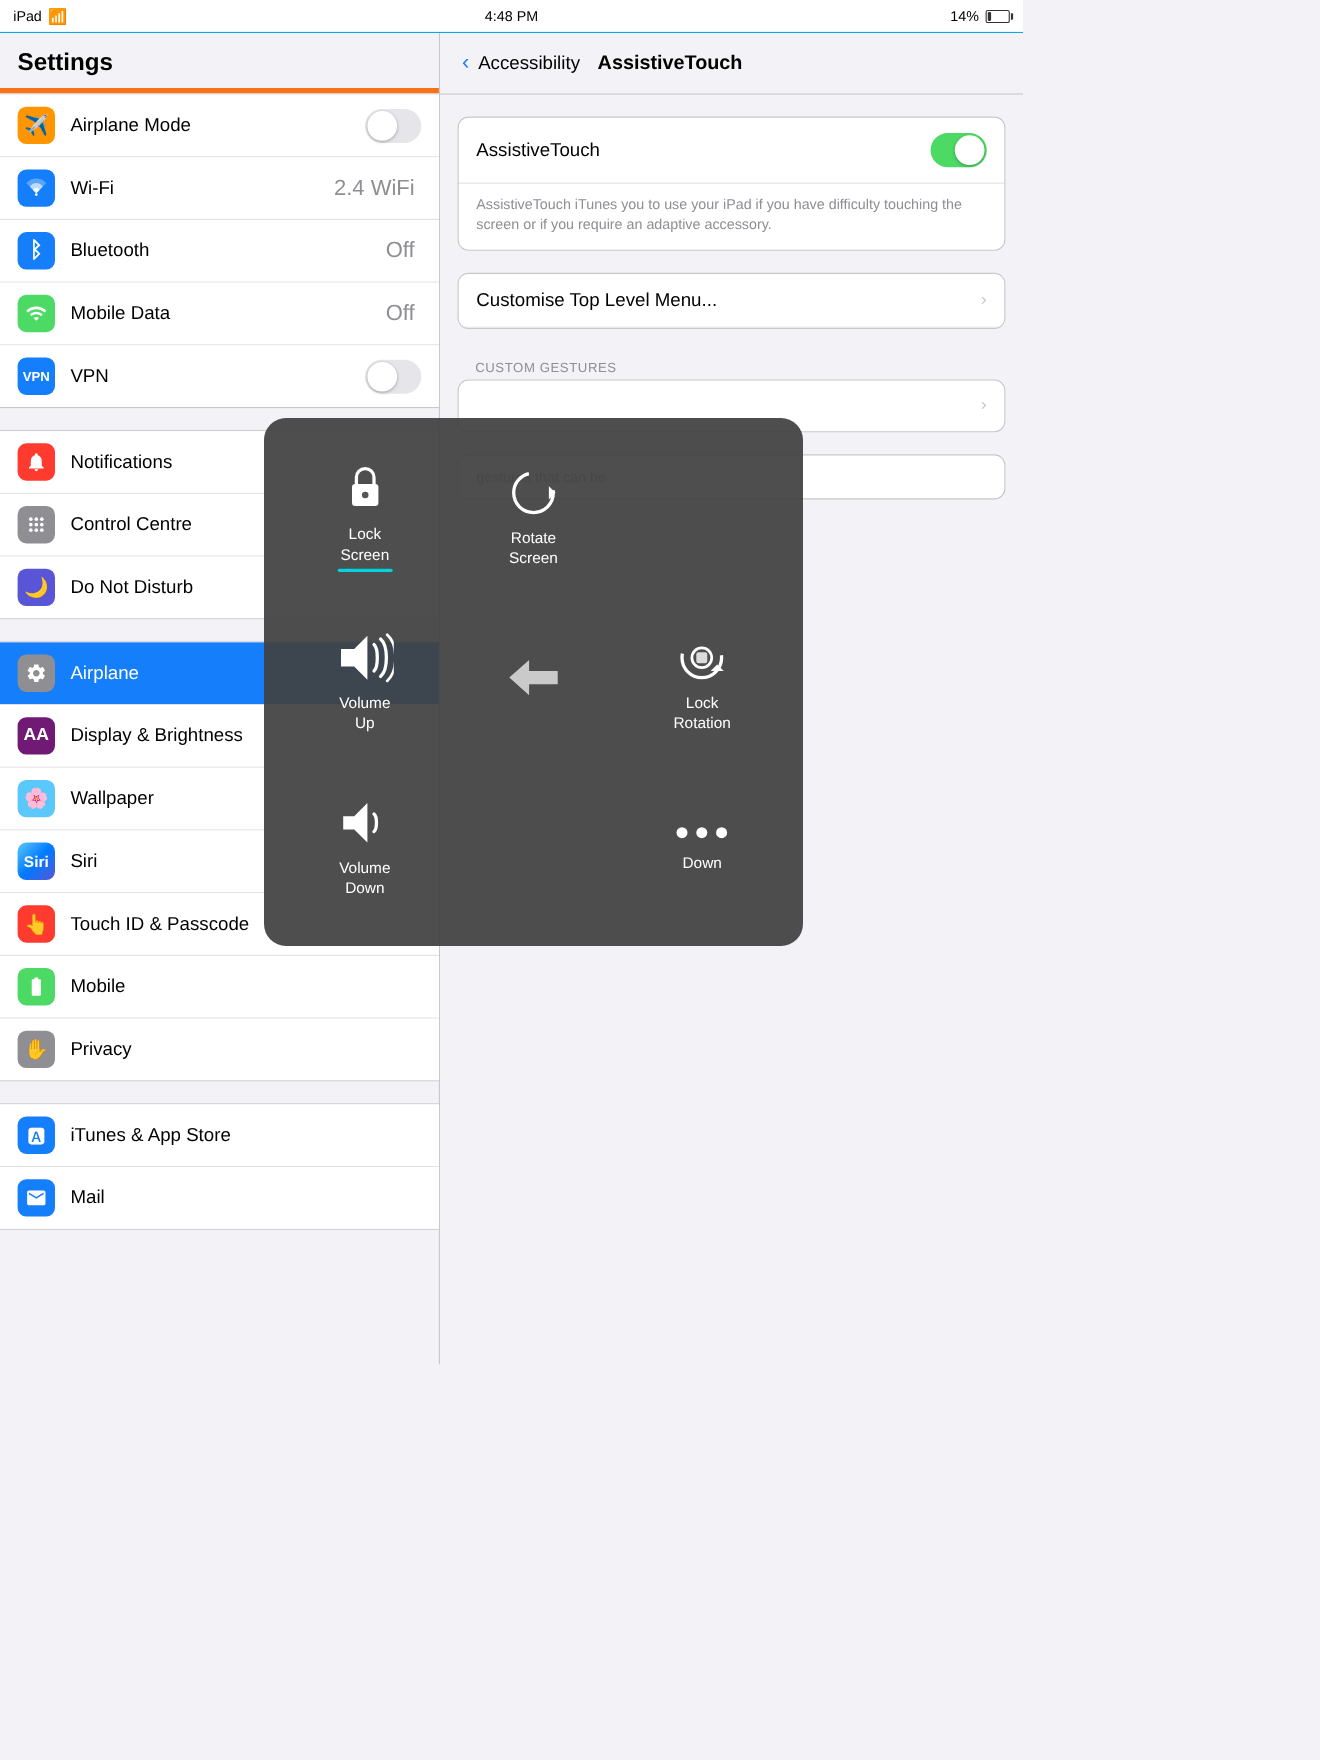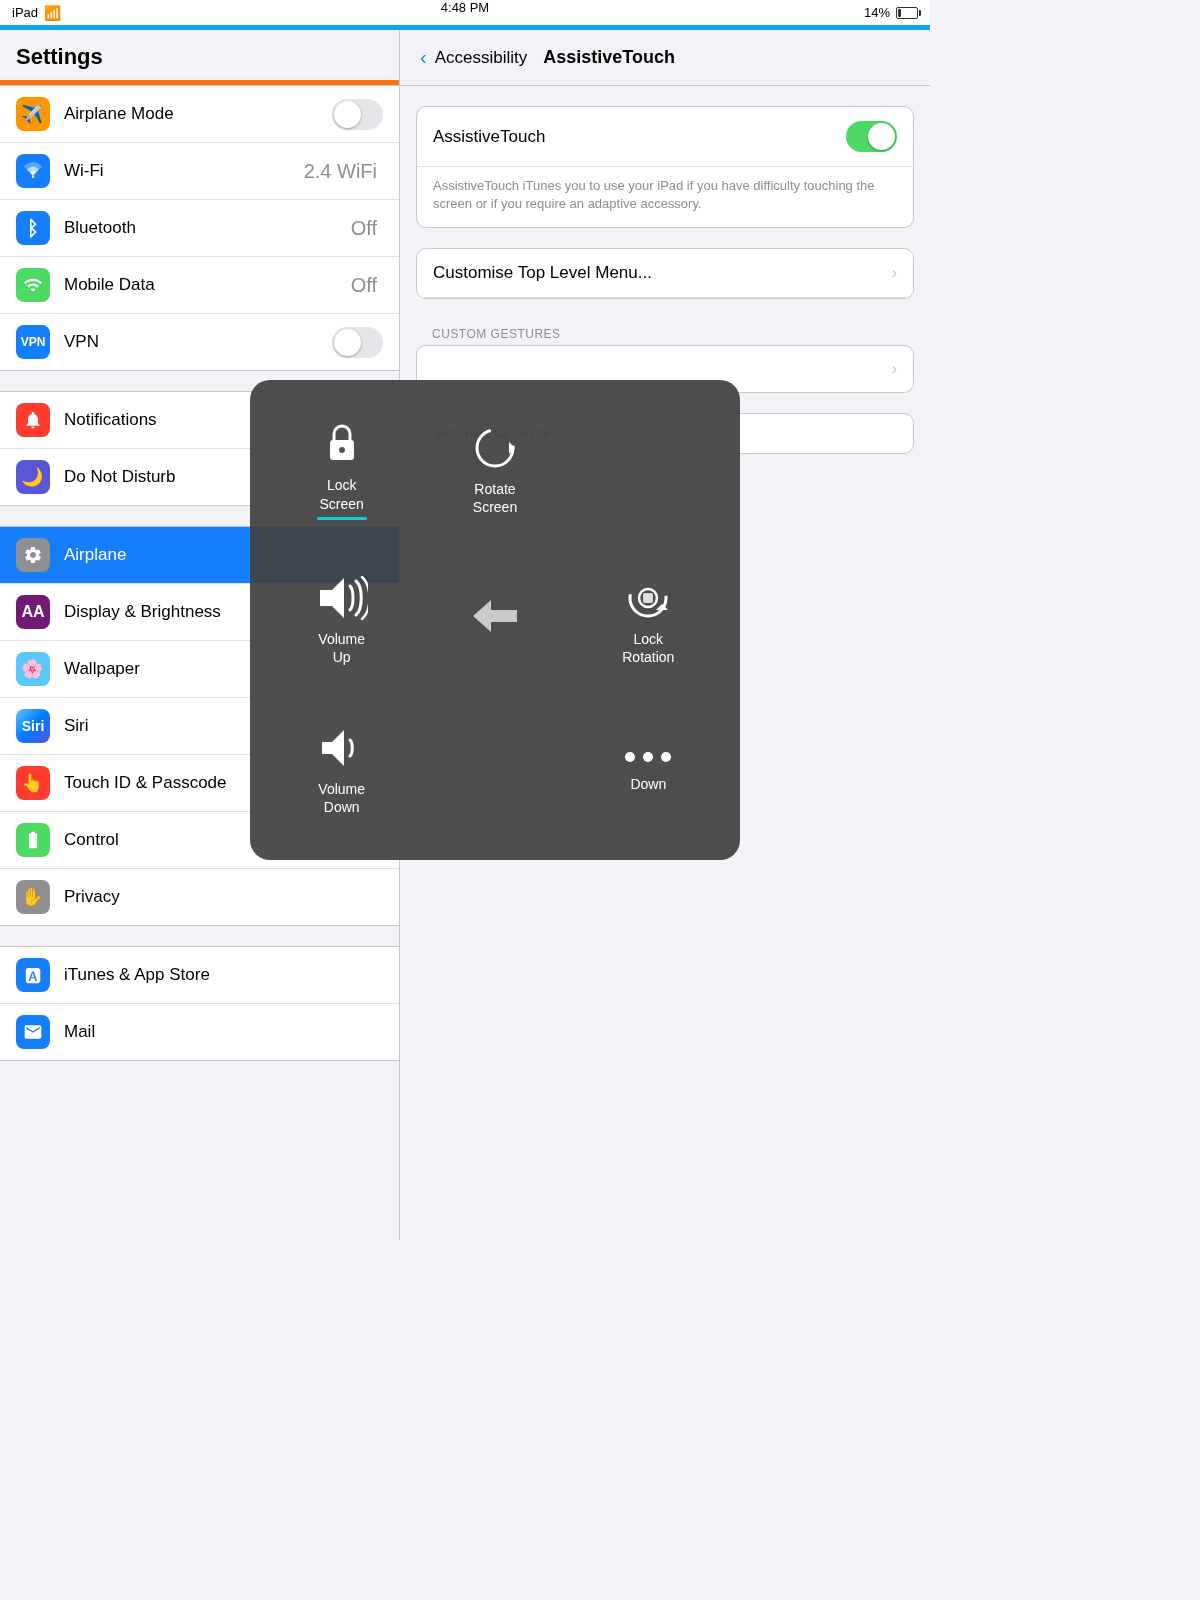--- a/index.html
+++ b/index.html
@@ -10,25 +10,26 @@
       height: 1240px;
       overflow: hidden;
       position: relative;
     }
 
     
     .status-bar {
       height: 30px;
       background: white;
       display: flex;
+      align-items: center;
       justify-content: space-between;
       padding: 0 12px;
       font-size: 13px;
       font-weight: 500;
-      border-bottom: 5px solid #0ea5e9;
+      border-bottom: 1px solid #0ea5e9;
     }
     .status-left { display: flex; align-items: center; gap: 6px; }
     .status-center { position: absolute; left: 50%; transform: translateX(-50%); }
     .status-right { display: flex; align-items: center; gap: 6px; }
     .battery-icon {
       display: inline-flex; align-items: center; gap: 2px;
     }
     .battery-body {
       width: 22px; height: 12px; border: 1.5px solid #333; border-radius: 2px; position: relative;
       display: flex; align-items: center; padding: 1px;
@@ -189,21 +190,21 @@
       background: white; border-radius: 10px;
       border: 1px solid #c8c8cc; padding: 14px 16px;
       display: flex; align-items: center; margin-bottom: 20px;
     }
     .empty-row-label { flex: 1; font-size: 17px; }
 
     
     .assistive-overlay {
       position: absolute;
       top: 380px;
-      left: 250px;
+      left: 240px;
       width: 490px;
       height: 480px;
       background: rgba(65, 65, 65, 0.93);
       border-radius: 20px;
       z-index: 100;
       display: flex;
       flex-direction: column;
       align-items: center;
       justify-content: center;
       padding: 20px;
@@ -339,20 +340,36 @@
     <div class="settings-group" style="margin-top:20px;">
       <div class="settings-item">
         <div class="item-icon icon-notifications">
           <svg width="20" height="20" viewBox="0 0 24 24" fill="white">
               <path d="M12 22c1.1 0 2-.9 2-2h-4c0 1.1.9 2 2 2zm6-6V11c0-3.07-1.64-5.64-4.5-6.32V4c0-.83-.67-1.5-1.5-1.5s-1.5.67-1.5 1.5v.68C7.63 5.36 6 7.92 6 11v5l-2 2v1h16v-1l-2-2z"></path>
             </svg>
         </div>
         <span class="item-label">Notifications</span>
       </div>
       <div class="settings-item">
+        <div class="item-icon icon-control">
+          <svg width="20" height="20" viewBox="0 0 24 24" fill="white">
+              <circle cx="6" cy="6" r="2"></circle>
+              <circle cx="12" cy="6" r="2"></circle>
+              <circle cx="18" cy="6" r="2"></circle>
+              <circle cx="6" cy="12" r="2"></circle>
+              <circle cx="12" cy="12" r="2"></circle>
+              <circle cx="18" cy="12" r="2"></circle>
+              <circle cx="6" cy="18" r="2"></circle>
+              <circle cx="12" cy="18" r="2"></circle>
+              <circle cx="18" cy="18" r="2"></circle>
+            </svg>
+        </div>
+        <span class="item-label">Control Centre</span>
+      </div>
+      <div class="settings-item">
         <div class="item-icon icon-dnd">
           <span style="color:white;font-size:18px;">🌙</span>
         </div>
         <span class="item-label">Do Not Disturb</span>
       </div>
     </div>
 
     <div class="settings-group" style="margin-top:20px;">
       <div class="settings-item selected">
         <div class="item-icon icon-general">
@@ -385,21 +402,21 @@
           <span style="color:white;font-size:18px;">👆</span>
         </div>
         <span class="item-label">Touch ID &amp; Passcode</span>
       </div>
       <div class="settings-item">
         <div class="item-icon icon-battery">
           <svg width="20" height="20" viewBox="0 0 24 24" fill="white">
               <path d="M15.67 4H14V2h-4v2H8.33C7.6 4 7 4.6 7 5.33v15.33C7 21.4 7.6 22 8.33 22h7.33c.74 0 1.34-.6 1.34-1.33V5.33C17 4.6 16.4 4 15.67 4z"></path>
             </svg>
         </div>
-        <span class="item-label">Control</span>
+        <span class="item-label">Mobile</span>
       </div>
       <div class="settings-item">
         <div class="item-icon icon-privacy">
           <span style="color:white;font-size:18px;">✋</span>
         </div>
         <span class="item-label">Privacy</span>
       </div>
     </div>
 
     <div class="settings-group" style="margin-top:20px;">

